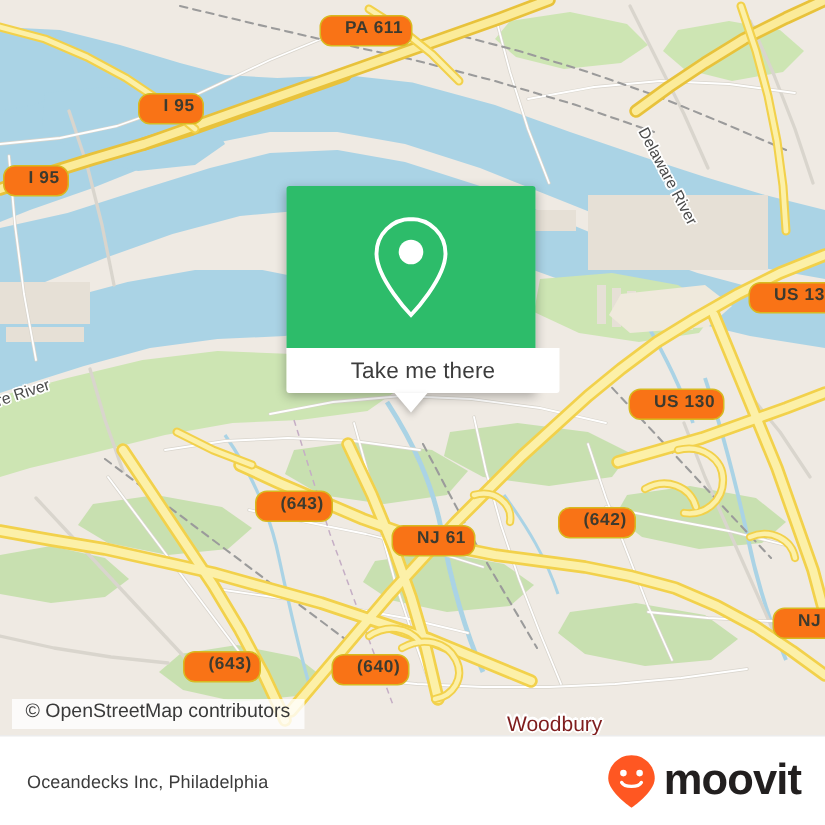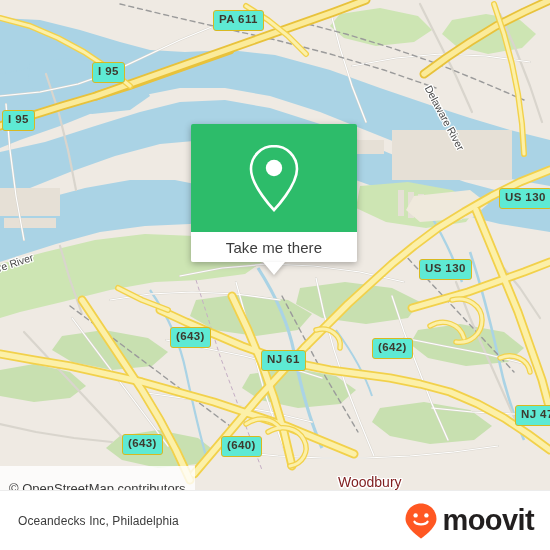--- a/index.html
+++ b/index.html
@@ -32,28 +32,28 @@
   .rd-motor-c{ fill:none; stroke:#e8c23b; stroke-linecap:round; stroke-linejoin:round; }
   .rd-motor-f{ fill:none; stroke:#fbeb9a; stroke-linecap:round; stroke-linejoin:round; }
   .rd-minor  { fill:none; stroke:#ffffff; stroke-linecap:round; stroke-linejoin:round; }
   .rd-minor-c{ fill:none; stroke:#d9d5cd; stroke-linecap:round; stroke-linejoin:round; }
   .rail      { fill:none; stroke:#9b9b9b; stroke-linecap:round; stroke-dasharray:5 4; }
   .bound     { fill:none; stroke:#c5aec5; stroke-width:1; stroke-dasharray:4 3; }
 
   
   .shield {
     position:absolute;
-    background:#5eead4;
+    background:#f97316;
     border:1.5px solid #d8b920;
-    border-radius:3px;
+    border-radius:8px;
     color:#3d3a2e;
     font-size:11.5px;
     font-weight:bold;
     line-height:1;
-    padding:3px 5px 4px 5px;
+    padding:3px 5px 4px 16px;
     white-space:nowrap;
     letter-spacing:.4px;
     font-family:"Liberation Sans", sans-serif;
   }
 
   
   .place {
     position:absolute;
     color:#7f1d1d;
     font-size:14px;
@@ -81,45 +81,45 @@
   }
   .popup-green {
     position:relative;
     width:166px; height:108px;
     background:#2dbc6a;
     border-radius:2px 2px 0 0;
     display:flex; align-items:center; justify-content:center;
   }
   .popup-white {
     position:relative;
-    width:166px; height:30px;
+    width:182px; height:30px;
     background:#ffffff;
     border-radius:0 0 2px 2px;
     display:flex; align-items:center; justify-content:center;
   }
   .popup-white span {
     color:#3c3c3c; font-size:15px; letter-spacing:.1px;
   }
   .popup-tail {
     position:absolute; left:50%; top:138px;
     margin-left:-11px;
     width:0; height:0;
     border-left:11px solid transparent;
     border-right:11px solid transparent;
     border-top:13px solid #ffffff;
     filter:drop-shadow(0 2px 2px rgba(0,0,0,.22));
   }
 
   
   .attrib {
-    position:absolute; left:0; top:466px;
+    position:absolute; left:8px; top:466px;
     background:rgba(255,255,255,.80);
     color:#3a3a3a;
     font-size:13px;
-    padding:15px 9px 5px 9px;
+    padding:0 9px 5px 9px;
     white-space:nowrap;
   }
 
   
   .footer {
     position:absolute; left:0; top:490px;
     width:550px; height:60px;
     background:#ffffff;
     border-top:1px solid #ececec;
     display:flex; align-items:center; justify-content:space-between;

